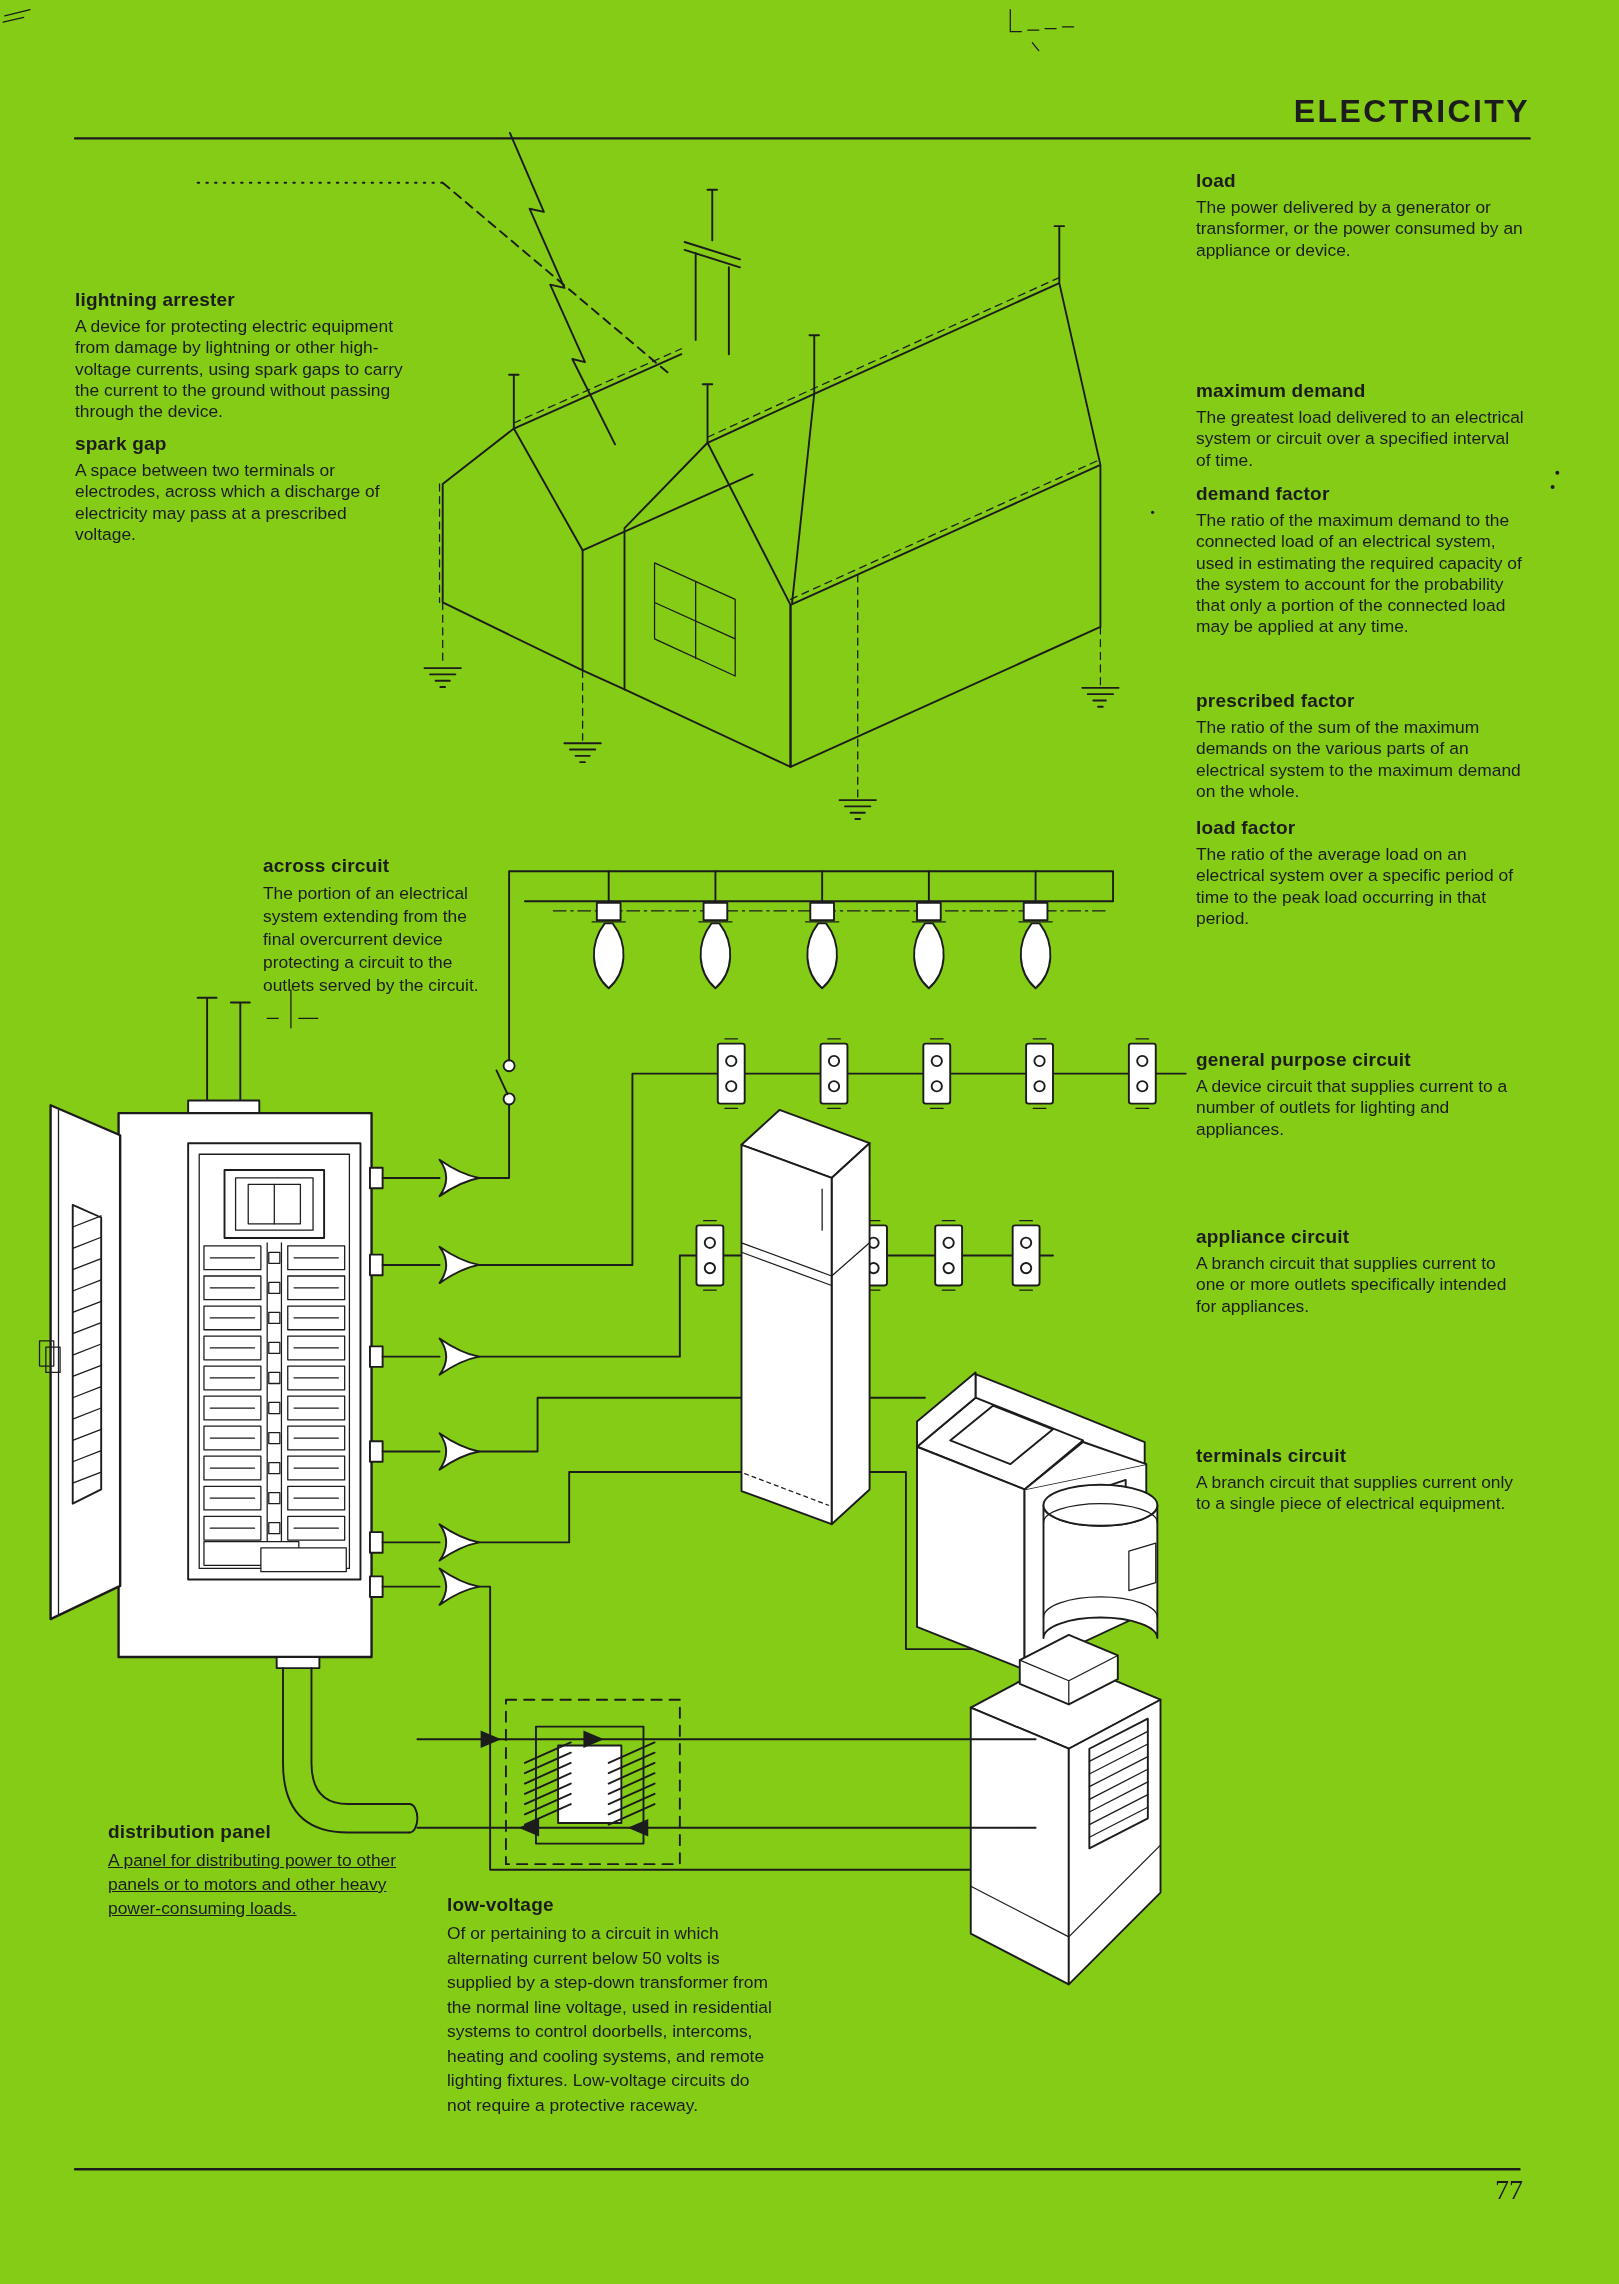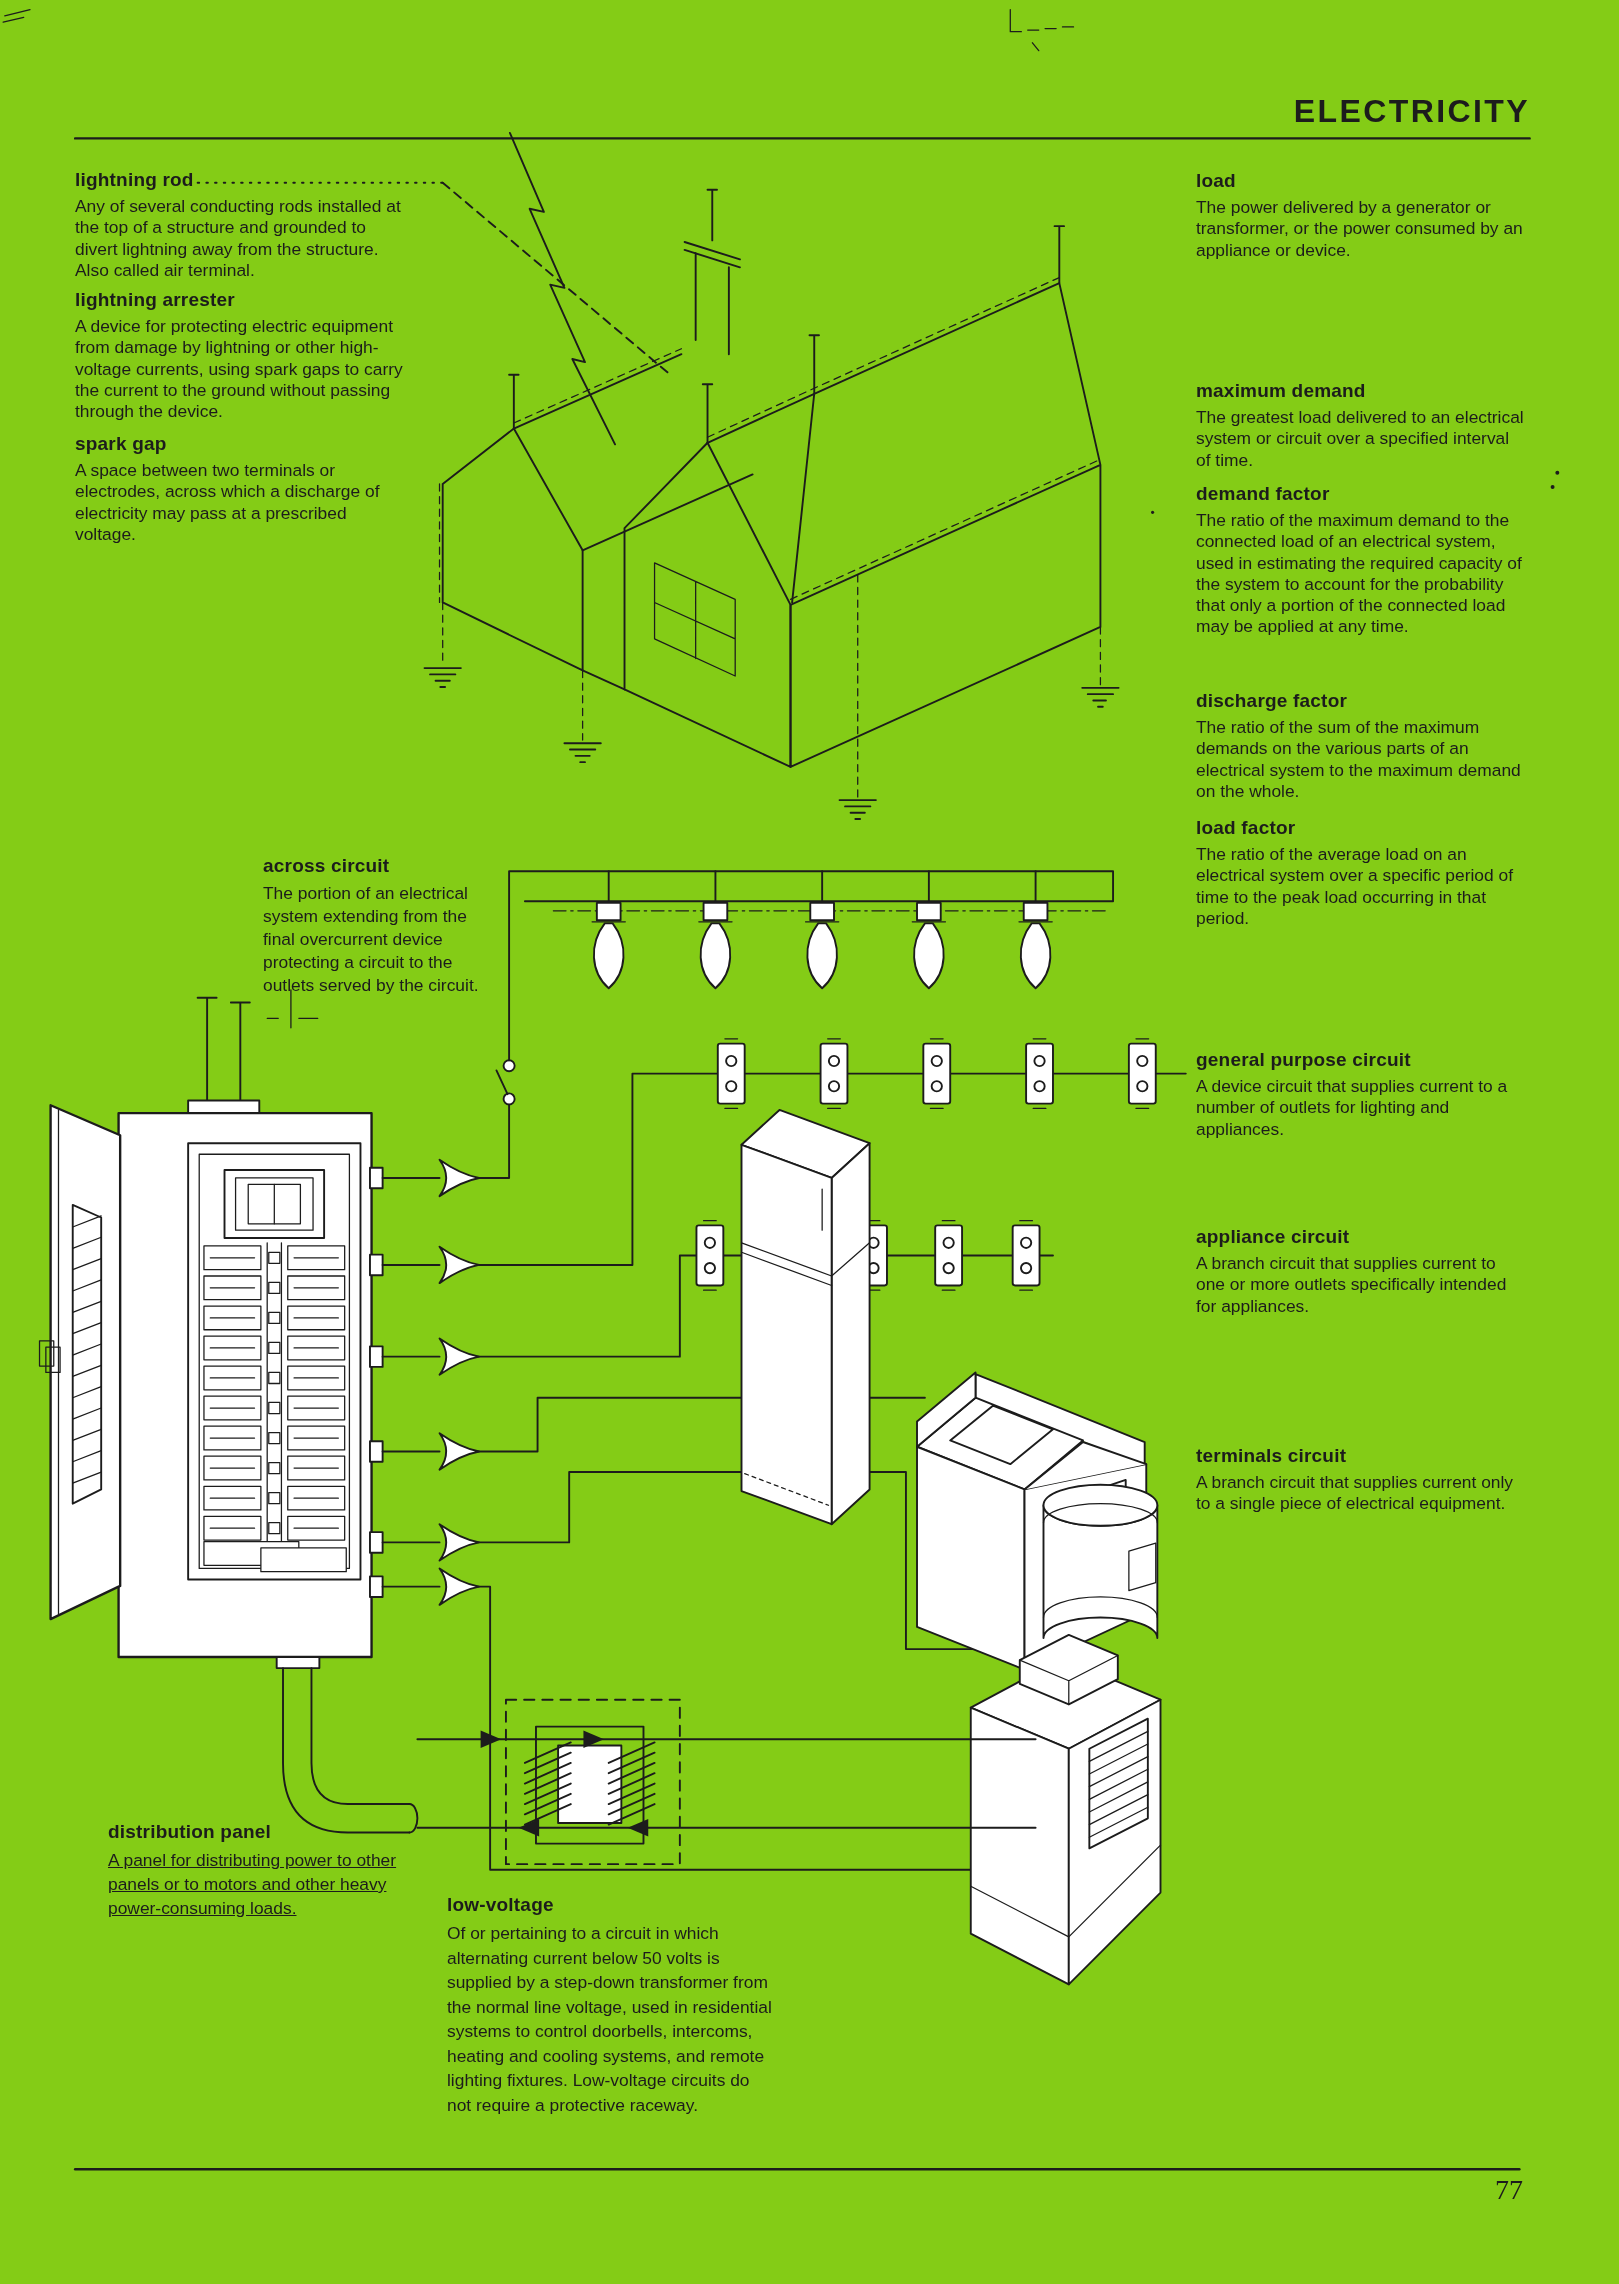--- a/index.html
+++ b/index.html
@@ -377,27 +377,20 @@
     <path class="ik" d="M738,2189 L764,2200 L738,2211 Z"></path>
     <path class="ik" d="M682,2301 L656,2312 L682,2323 Z"></path>
     <path class="ik" d="M820,2301 L794,2312 L820,2323 Z"></path>
   </g>
 
 </svg>
 
   <div class="hdr">ELECTRICITY</div>
   <div class="pgnum">77</div>
 
-  <div class="term" style="left:75px;top:168px;width:372px">
-    <h3>lightning rod</h3>
-    <p>Any of several conducting rods installed at
-the top of a structure and grounded to
-divert lightning away from the structure.
-Also called air terminal.</p>
-  </div>
   <div class="term" style="left:75px;top:288px;width:372px">
     <h3>lightning arrester</h3>
     <p>A device for protecting electric equipment
 from damage by lightning or other high-
 voltage currents, using spark gaps to carry
 the current to the ground without passing
 through the device.</p>
   </div>
   <div class="term" style="left:75px;top:432px;width:372px">
     <h3>spark gap</h3>
@@ -422,21 +415,21 @@
   <div class="term" style="left:1196px;top:482px;width:387px">
     <h3>demand factor</h3>
     <p>The ratio of the maximum demand to the
 connected load of an electrical system,
 used in estimating the required capacity of
 the system to account for the probability
 that only a portion of the connected load
 may be applied at any time.</p>
   </div>
   <div class="term" style="left:1196px;top:689px;width:387px">
-    <h3>discharge factor</h3>
+    <h3>prescribed factor</h3>
     <p>The ratio of the sum of the maximum
 demands on the various parts of an
 electrical system to the maximum demand
 on the whole.</p>
   </div>
   <div class="term" style="left:1196px;top:816px;width:387px">
     <h3>load factor</h3>
     <p>The ratio of the average load on an
 electrical system over a specific period of
 time to the peak load occurring in that

